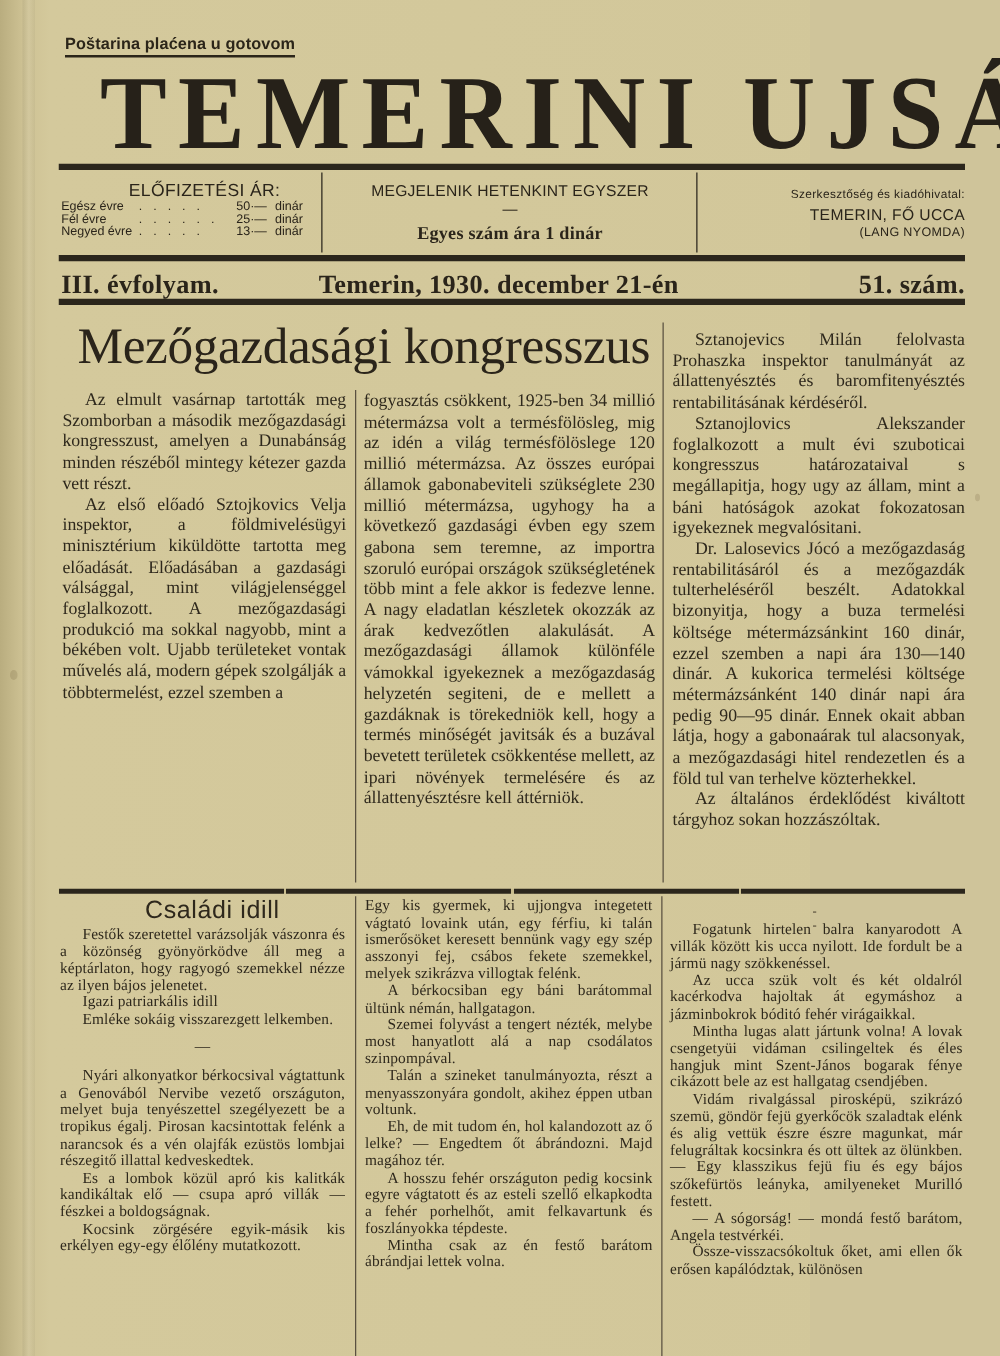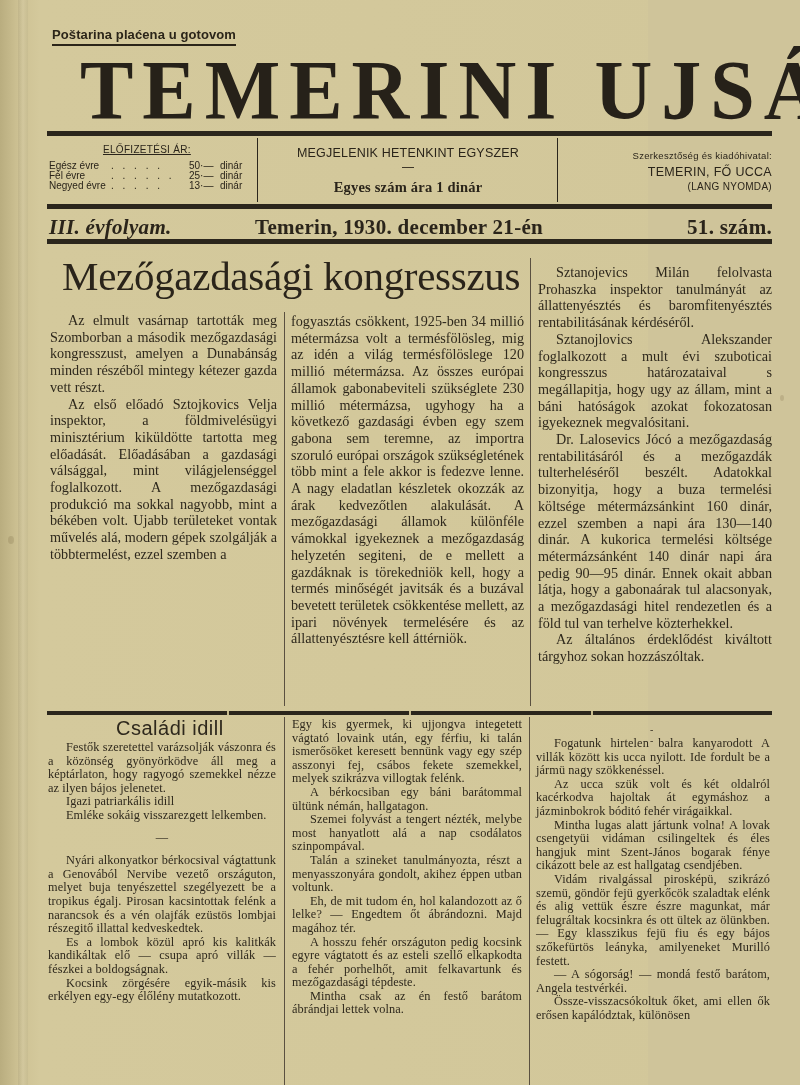--- a/index.html
+++ b/index.html
@@ -12,21 +12,21 @@
   .postage{position:absolute;left:52px;top:27px;font-family:"Liberation Sans",sans-serif;
            font-weight:bold;font-size:13px;color:#2b2519;border-bottom:2px solid #2b2519;padding-bottom:2px;letter-spacing:0.1px;}
   .masthead{position:absolute;left:80px;top:46px;width:670px;font-family:"Liberation Serif","DejaVu Serif",serif;
             font-weight:bold;font-size:80px;line-height:90px;letter-spacing:9px;color:#262119;white-space:nowrap;transform:scaleY(1.05);}
   .rule{position:absolute;left:47px;width:725px;background:#2b261c;}
   .rule.thick{height:5px;}
   .infobox{position:absolute;left:47px;top:138px;width:725px;height:64px;font-family:"Liberation Sans",sans-serif;}
   .col-sub{position:absolute;left:0;top:0;width:210px;height:64px;border-right:1.5px solid #2b261c;}
   .col-mid{position:absolute;left:212px;top:0;width:298px;height:64px;border-right:1.5px solid #2b261c;text-align:center;}
   .col-right{position:absolute;left:512px;top:0;width:213px;height:64px;text-align:right;}
-  .sub-title{position:absolute;left:56px;top:6px;font-size:10px;letter-spacing:0.3px;text-decoration:underline;}
+  .sub-title{position:absolute;left:56px;top:6px;font-size:14px;letter-spacing:0.3px;}
   .sub-row{position:absolute;left:2px;font-size:10px;line-height:10px;width:200px;}
   .sub-row .lbl{position:absolute;left:0;}
   .sub-row .dots{position:absolute;left:62px;letter-spacing:3px;}
   .sub-row .price{position:absolute;left:140px;}
   .sub-row .cur{position:absolute;left:171px;}
   .mid-top{font-size:12.5px;margin-top:8px;letter-spacing:0.2px;}
   .mid-dash{font-size:12px;margin-top:1px;line-height:12px;}
   .mid-bottom{font-size:14.5px;margin-top:6px;font-family:"Liberation Serif",serif;font-weight:bold;letter-spacing:0.2px;}
   .r1{font-size:9.5px;margin-top:12px;letter-spacing:0.3px;}
   .r2{font-size:12.5px;margin-top:4px;letter-spacing:0.3px;}
@@ -96,21 +96,21 @@
     <div class="col-right">
       <div class="r1">Szerkesztőség és kiadóhivatal:</div>
       <div class="r2">TEMERIN, FŐ UCCA</div>
       <div class="r3">(LANG NYOMDA)</div>
     </div>
   </div>
 
   <div class="rule thick" style="top:204px;"></div>
 
   <div class="issue">
-    <span style="left:2px;font-style:italic;">III. évfolyam.</span>
+    <span style="left:2px;">III. évfolyam.</span>
     <span style="left:208px;">Temerin, 1930. december 21-én</span>
     <span style="right:0;">51. szám.</span>
   </div>
 
   <div class="rule thick" style="top:239px;"></div>
 
   <div class="headline">Mezőgazdasági kongresszus</div>
 
   <div class="vrule" style="left:284px;top:312px;height:394px;"></div>
   <div class="vrule" style="left:530px;top:258px;height:448px;"></div>
@@ -148,21 +148,21 @@
     <p>Es a lombok közül apró kis kalitkák kandikáltak elő — csupa apró villák — fészkei a boldogságnak.</p>
     <p>Kocsink zörgésére egyik-másik kis erkélyen egy-egy élőlény mutatkozott.</p>
   </div>
 
   <div class="lower l2">
     <p class="noindent">Egy kis gyermek, ki ujjongva integetett vágtató lovaink után, egy férfiu, ki talán ismerősöket keresett bennünk vagy egy szép asszonyi fej, csábos fekete szemekkel, melyek szikrázva villogtak felénk.</p>
     <p>A bérkocsiban egy báni barátommal ültünk némán, hallgatagon.</p>
     <p>Szemei folyvást a tengert nézték, melybe most hanyatlott alá a nap csodálatos szinpompával.</p>
     <p>Talán a szineket tanulmányozta, részt a menyasszonyára gondolt, akihez éppen utban voltunk.</p>
     <p>Eh, de mit tudom én, hol kalandozott az ő lelke? — Engedtem őt ábrándozni. Majd magához tér.</p>
-    <p>A hosszu fehér országuton pedig kocsink egyre vágtatott és az esteli szellő elkapkodta a fehér porhelhőt, amit felkavartunk és mezőgazdasági tépdeste.</p>
+    <p>A hosszu fehér országuton pedig kocsink egyre vágtatott és az esteli szellő elkapkodta a fehér porhelhőt, amit felkavartunk és foszlányokka tépdeste.</p>
     <p>Mintha csak az én festő barátom ábrándjai lettek volna.</p>
   </div>
 
   <div class="lower l3">
     <p>Fogatunk hirtelen balra kanyarodott A villák között kis ucca nyilott. Ide fordult be a jármü nagy szökkenéssel.</p>
     <p>Az ucca szük volt és két oldalról kacérkodva hajoltak át egymáshoz a jázminbokrok bóditó fehér virágaikkal.</p>
     <p>Mintha lugas alatt jártunk volna! A lovak csengetyüi vidáman csilingeltek és éles hangjuk mint Szent-János bogarak fénye cikázott bele az est hallgatag csendjében.</p>
     <p>Vidám rivalgással pirosképü, szikrázó szemü, göndör fejü gyerkőcök szaladtak elénk és alig vettük észre észre magunkat, már felugráltak kocsinkra és ott ültek az ölünkben. — Egy klasszikus fejü fiu és egy bájos szőkefürtös leányka, amilyeneket Murilló festett.</p>
     <p>— A sógorság! — mondá festő barátom, Angela testvérkéi.</p>
     <p>Össze-visszacsókoltuk őket, ami ellen ők erősen kapálództak, különösen</p>

